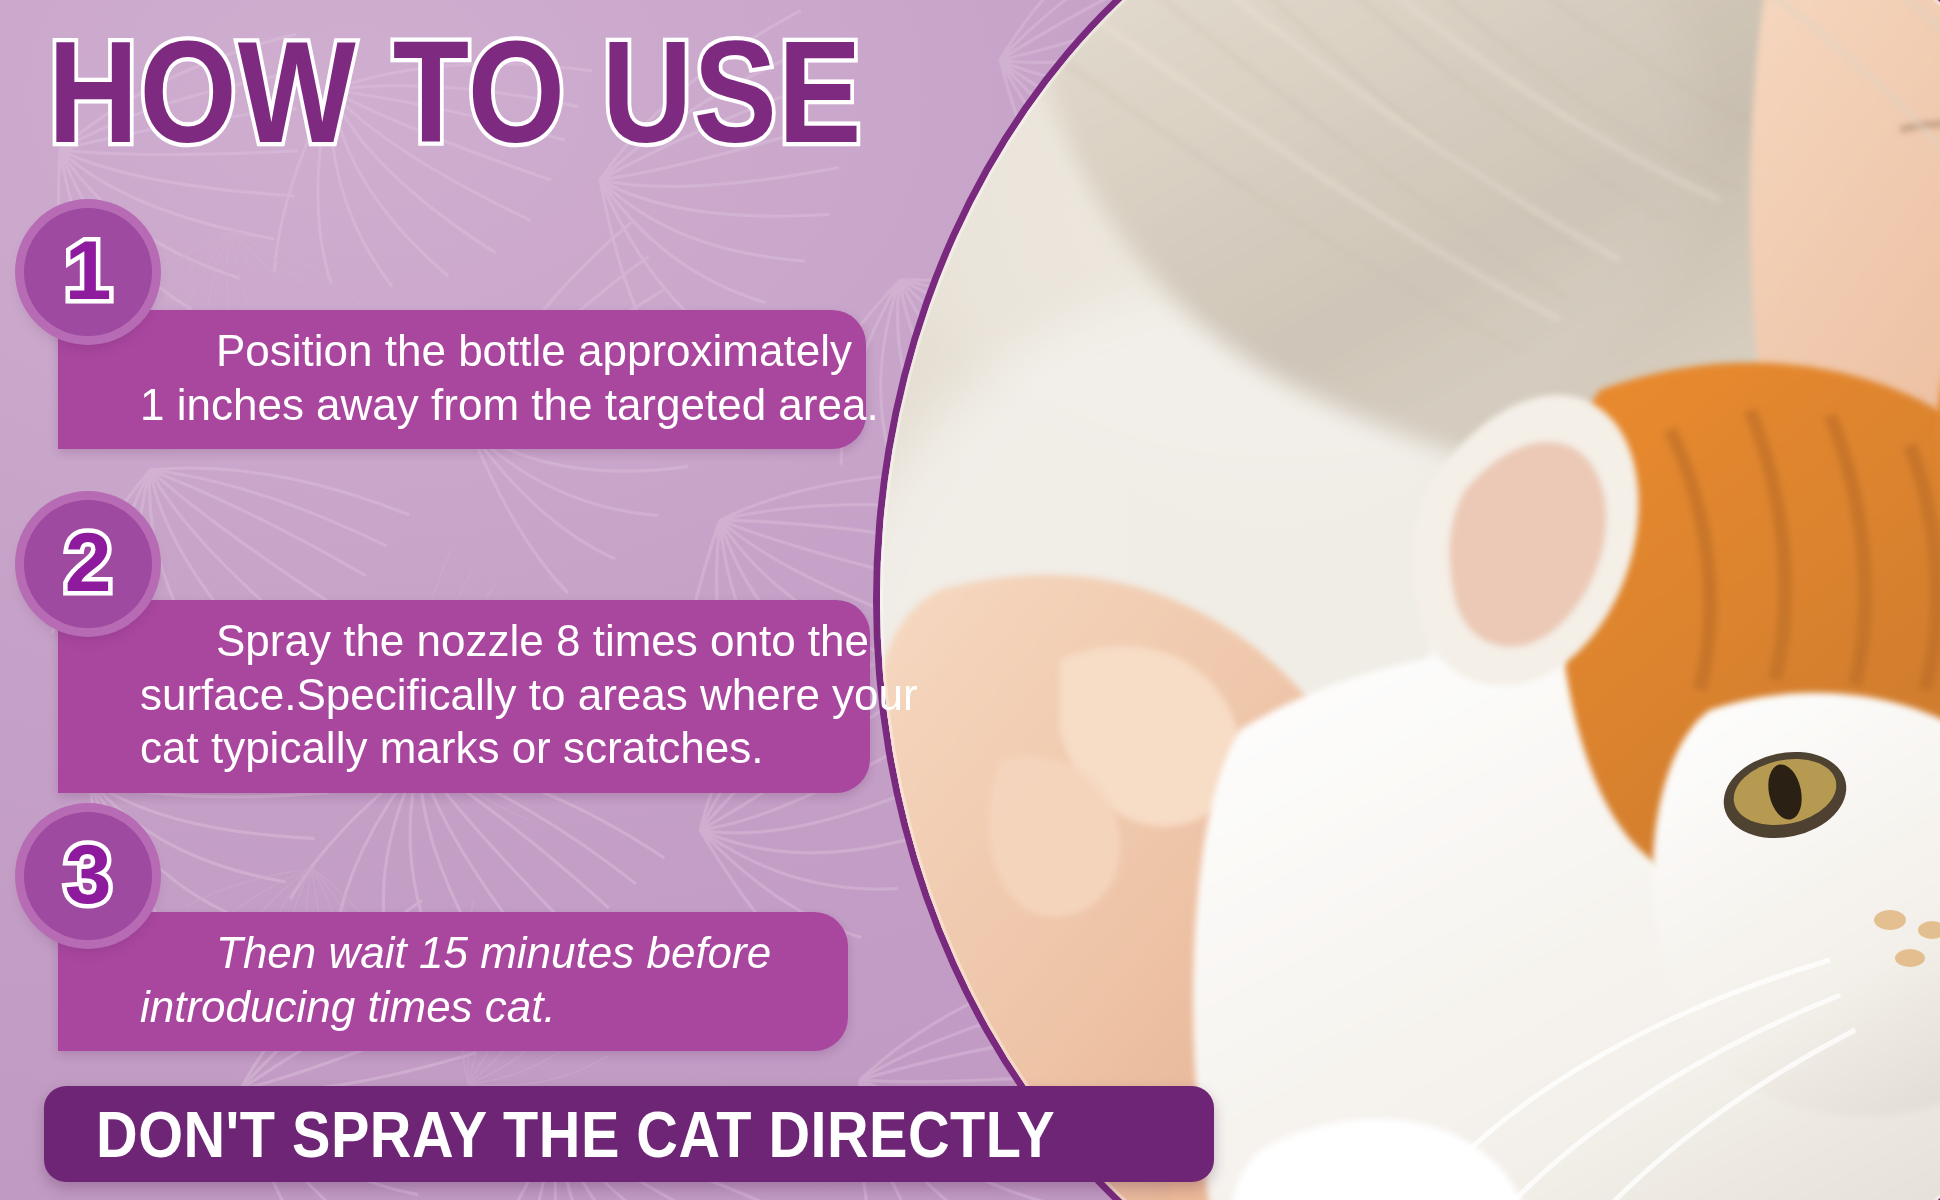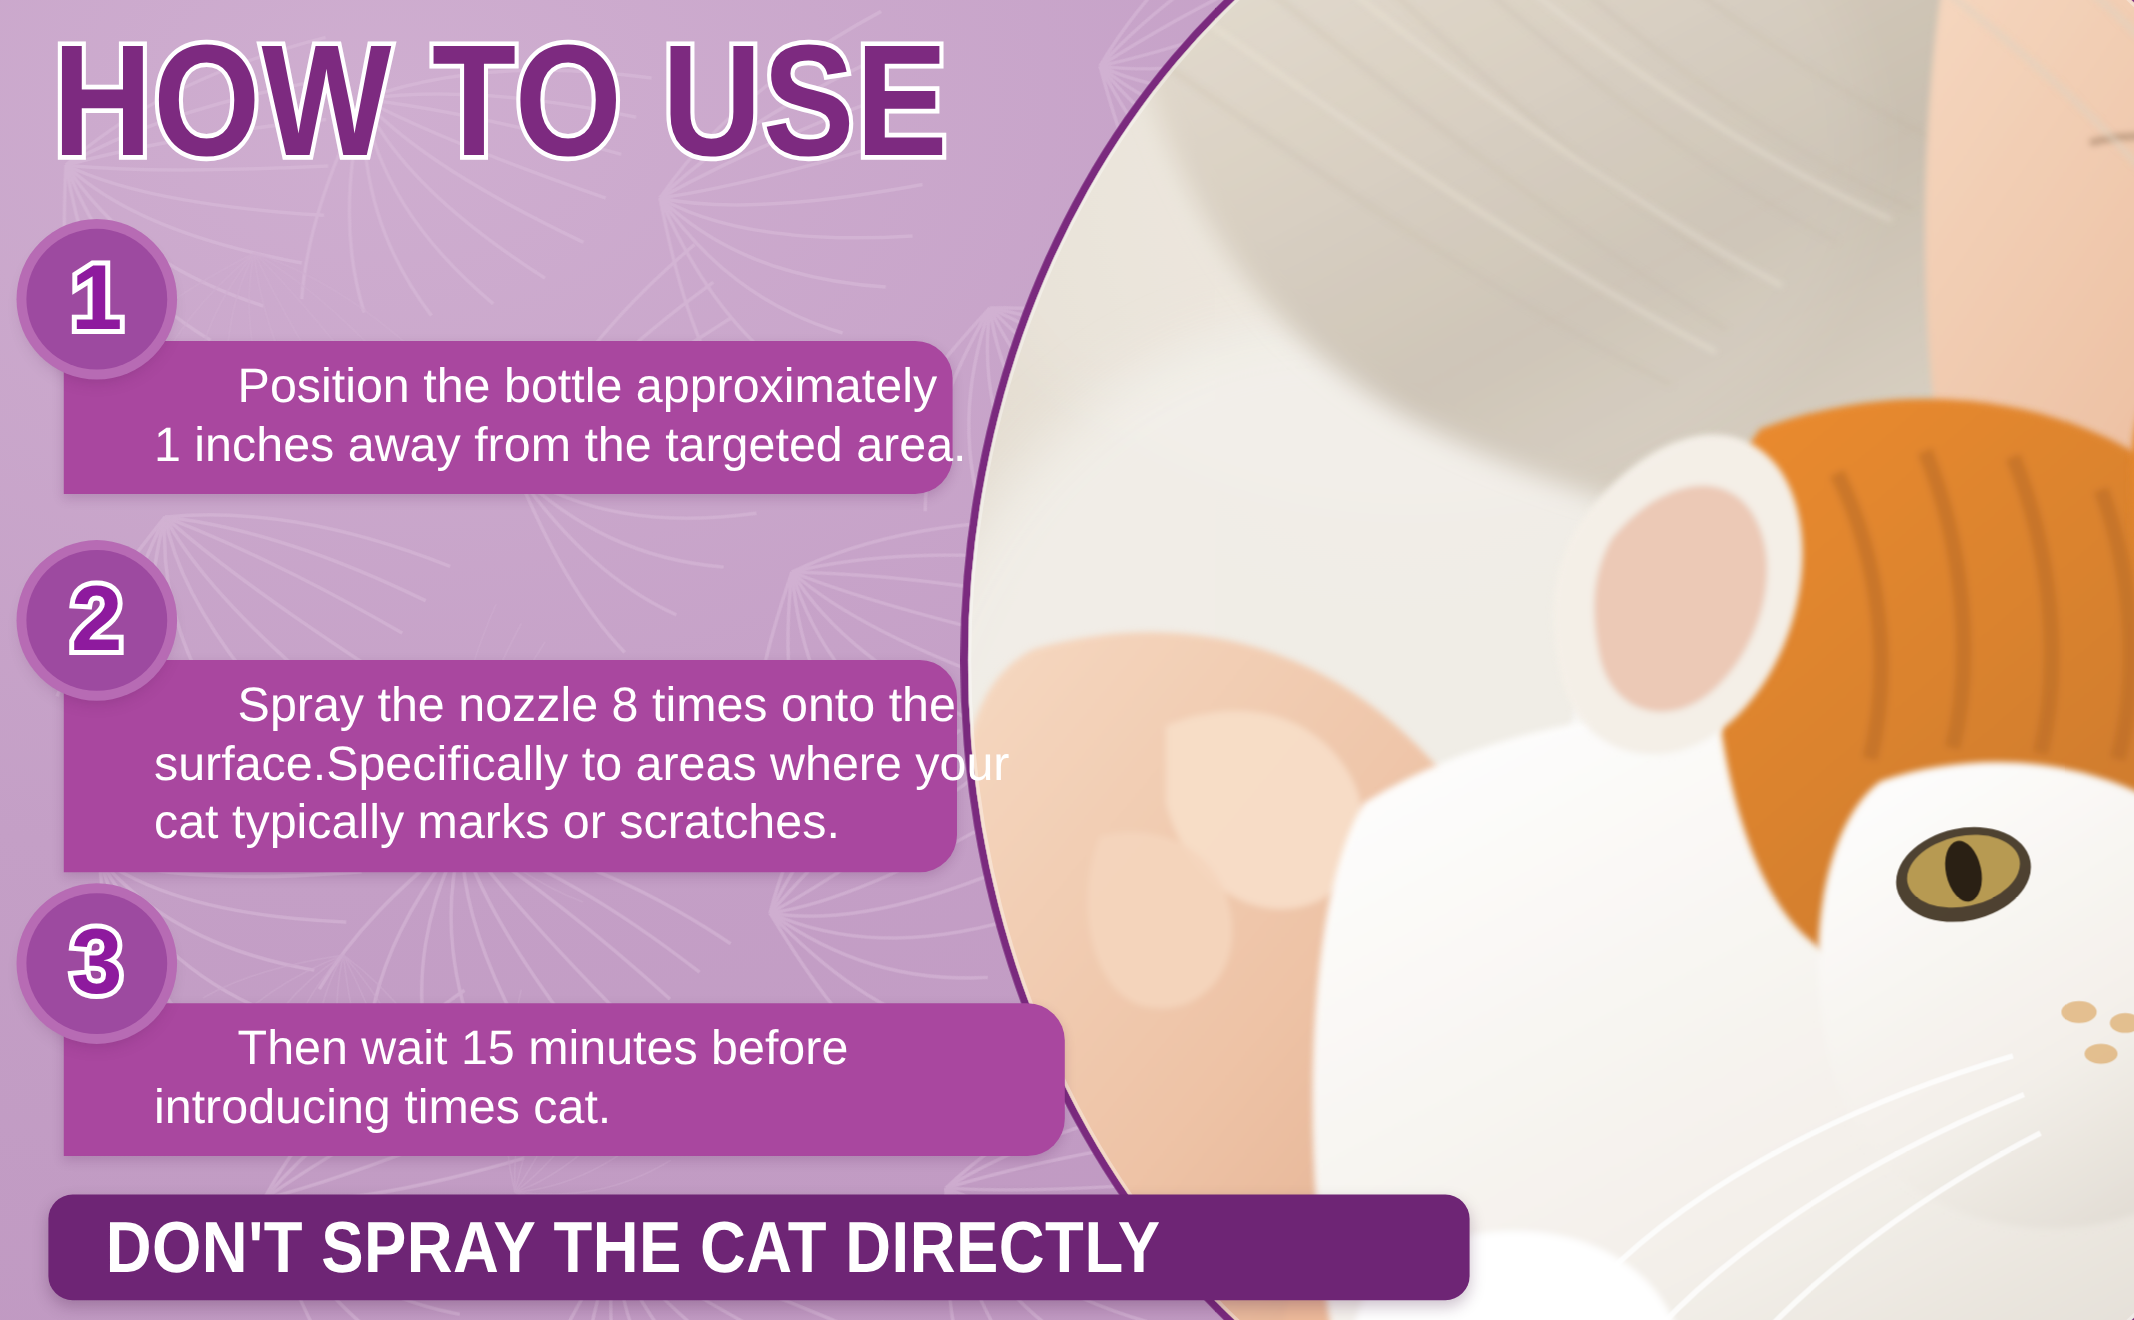--- a/index.html
+++ b/index.html
@@ -96,27 +96,27 @@
   }
 
   
   #step1-badge{ left:24px;  top:208px; }
   #step1-box  { left:58px;  top:310px; width:808px; }
 
   #step2-badge{ left:24px;  top:500px; }
   #step2-box  { left:58px;  top:600px; width:812px; }
 
   #step3-badge{ left:24px;  top:812px; }
-  #step3-box  { left:58px;  top:912px; width:910px; }
+  #step3-box  { left:58px;  top:912px; width:790px;font-style:italic; }
 
   
   .banner{
     position:absolute;
     left:44px; bottom:18px;
-    width:1292px; height:96px;
+    width:1170px; height:96px;
     background:#6e2575;
     border-radius:22px;
     display:flex; align-items:center;
     box-shadow:0 6px 14px rgba(60,15,60,.25);
     overflow:hidden;
   }
   .banner span{
     color:#fff;
     font-size:62px;
     font-weight:bold;

